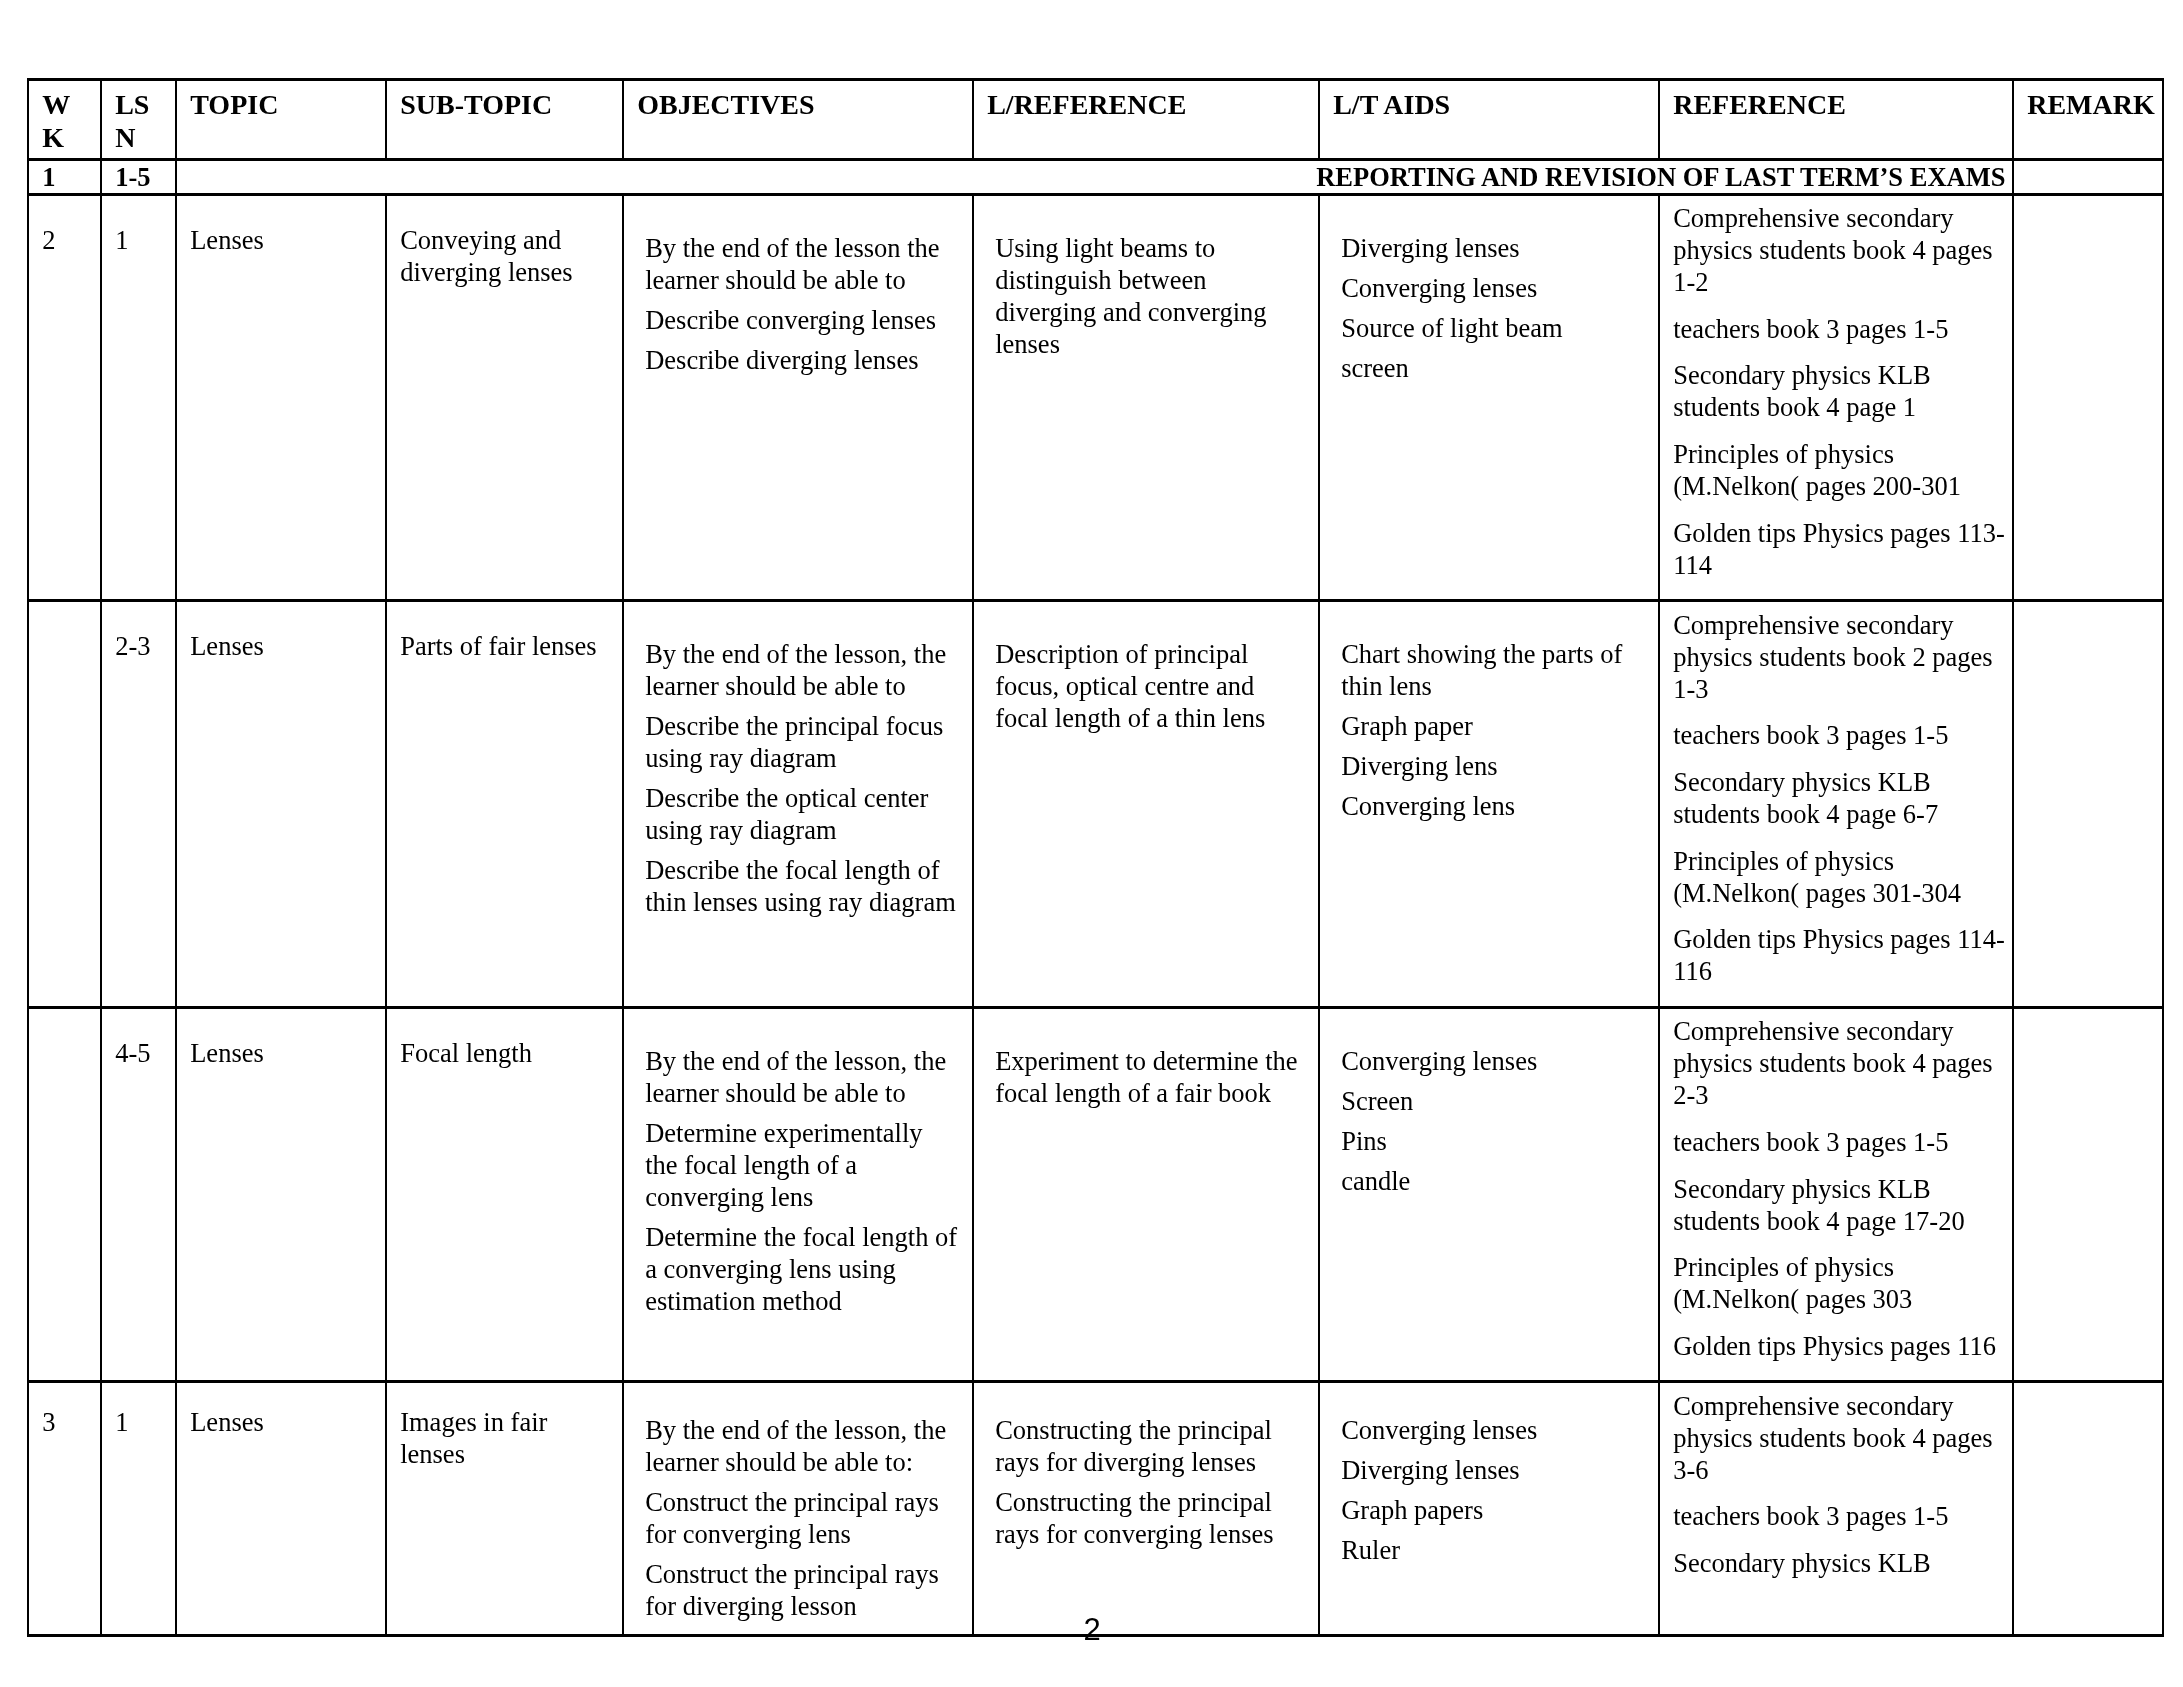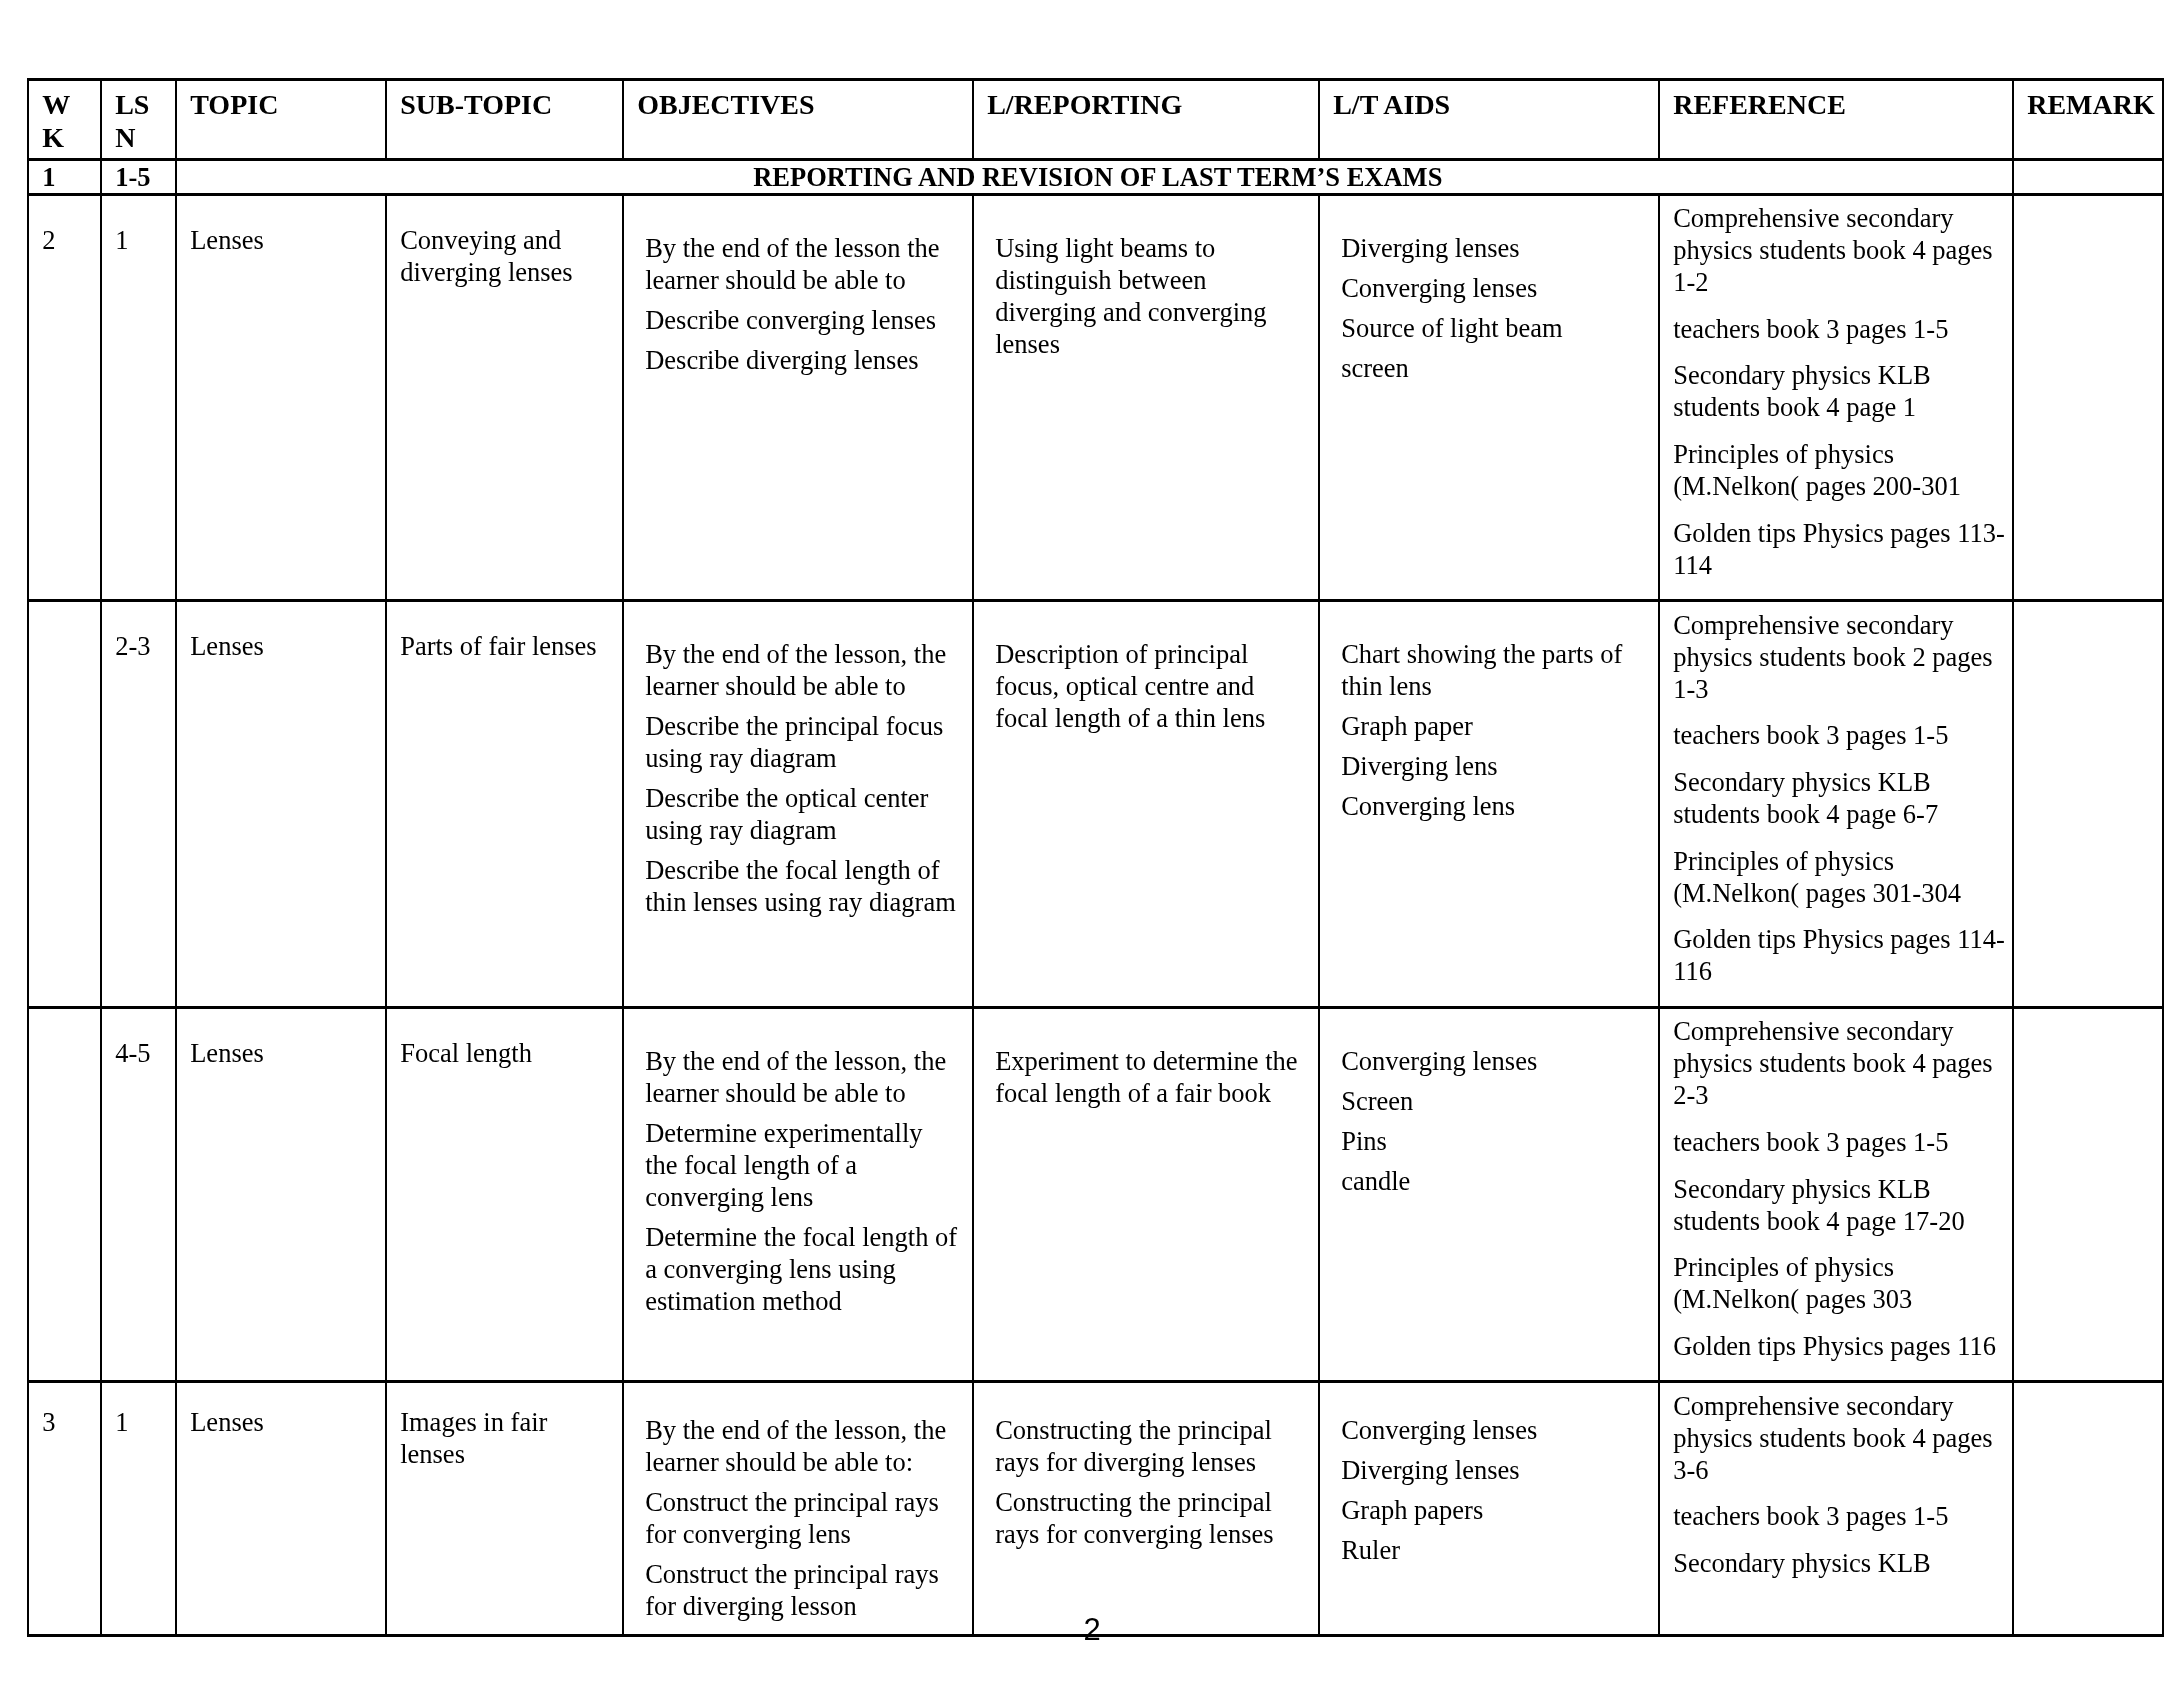--- a/index.html
+++ b/index.html
@@ -25,21 +25,21 @@
     font-weight:bold; font-size:28px; line-height:33px;
     white-space:pre-line; padding-top:6.6px;
   }
   tr.hdr    { height:64px; }
   tr.banner { height:35px; }
   tr.r1 { height:403px; }
   tr.r2 { height:401px; }
   tr.r3 { height:372px; }
   tr.r4 { height:220px; }
   .banner td { vertical-align:middle; font-weight:bold; padding-top:0; padding-bottom:0; }
-  .banner td.title { text-align:center; }
+  .banner td.title { text-align:right; }
   td.pt  { padding-top:28px; }
   tr.r4 td.pt { padding-top:22.5px; }
   td p { margin:8px; }
   td.ref { padding-top:6.6px; line-height:32px; }
   td.ref p { margin:0 0 14.6px 0; }
   .page-number {
     position:absolute; left:1059px; top:1613px; width:66px;
     text-align:center;
     font-family:"Liberation Sans","DejaVu Sans",sans-serif;
     font-size:31px; line-height:34px;
@@ -62,21 +62,21 @@
   </colgroup>
   <thead>
     <tr class="hdr">
       <th>W
 K</th>
       <th>LS
 N</th>
       <th>TOPIC</th>
       <th>SUB-TOPIC</th>
       <th>OBJECTIVES</th>
-      <th>L/REPORTING</th>
+      <th>L/REFERENCE</th>
       <th>L/T AIDS</th>
       <th>REFERENCE</th>
       <th>REMARK</th>
     </tr>
   </thead>
   <tbody>
     <tr class="banner">
       <td>1</td>
       <td>1-5</td>
       <td class="title" colspan="6">REPORTING AND REVISION OF LAST TERM’S EXAMS</td>

